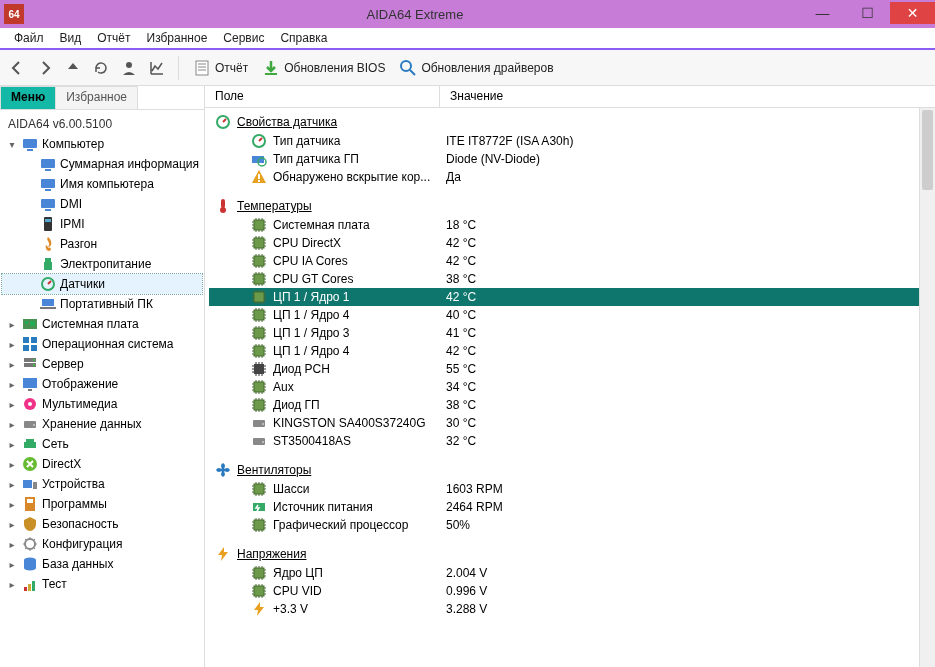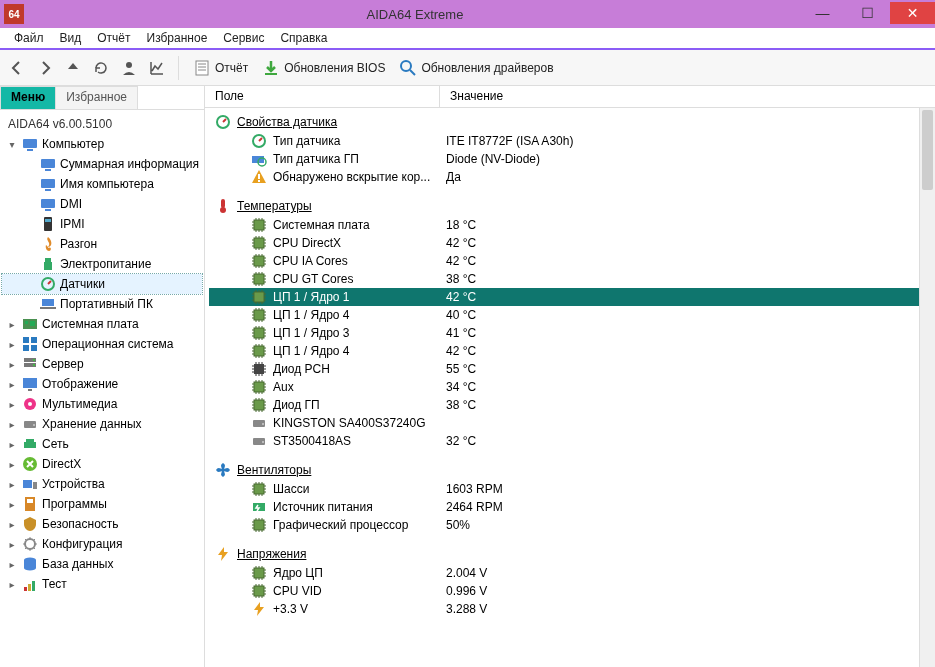--- a/index.html
+++ b/index.html
@@ -584,20 +584,21 @@
           <div class="row">
             <div class="r1">
               <span class="ric">
                 <svg viewBox="0 0 16 16" width="16" height="16">
                   <rect x="2" y="5" width="12" height="7" rx="1" fill="#888"></rect>
                   <circle cx="12" cy="9" r="1" fill="#ccc"></circle>
                 </svg>
               </span>
               <span>KINGSTON SA400S37240G</span>
             </div>
+            <div class="r2">30 °C</div>
           </div>
           <div class="row">
             <div class="r1">
               <span class="ric">
                 <svg viewBox="0 0 16 16" width="16" height="16">
                   <rect x="2" y="5" width="12" height="7" rx="1" fill="#888"></rect>
                   <circle cx="12" cy="9" r="1" fill="#ccc"></circle>
                 </svg>
               </span>
               <span>ST3500418AS</span>

